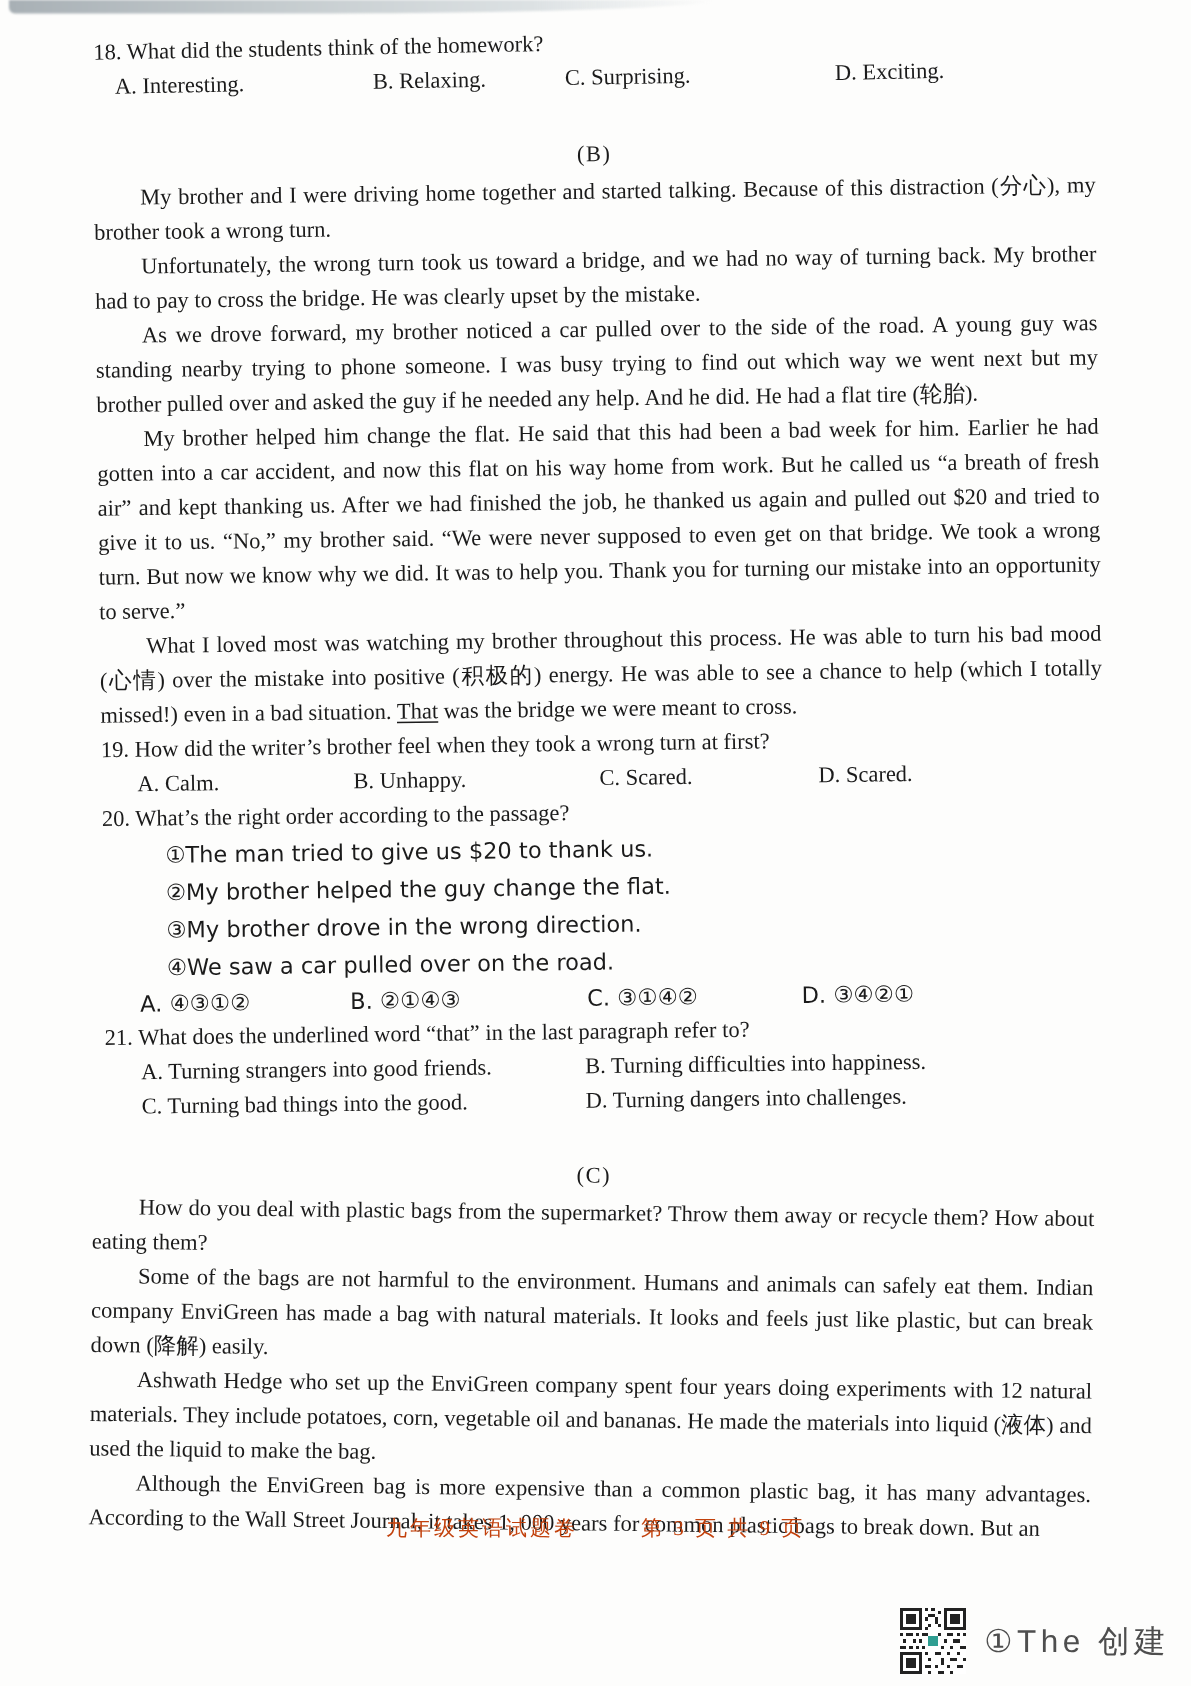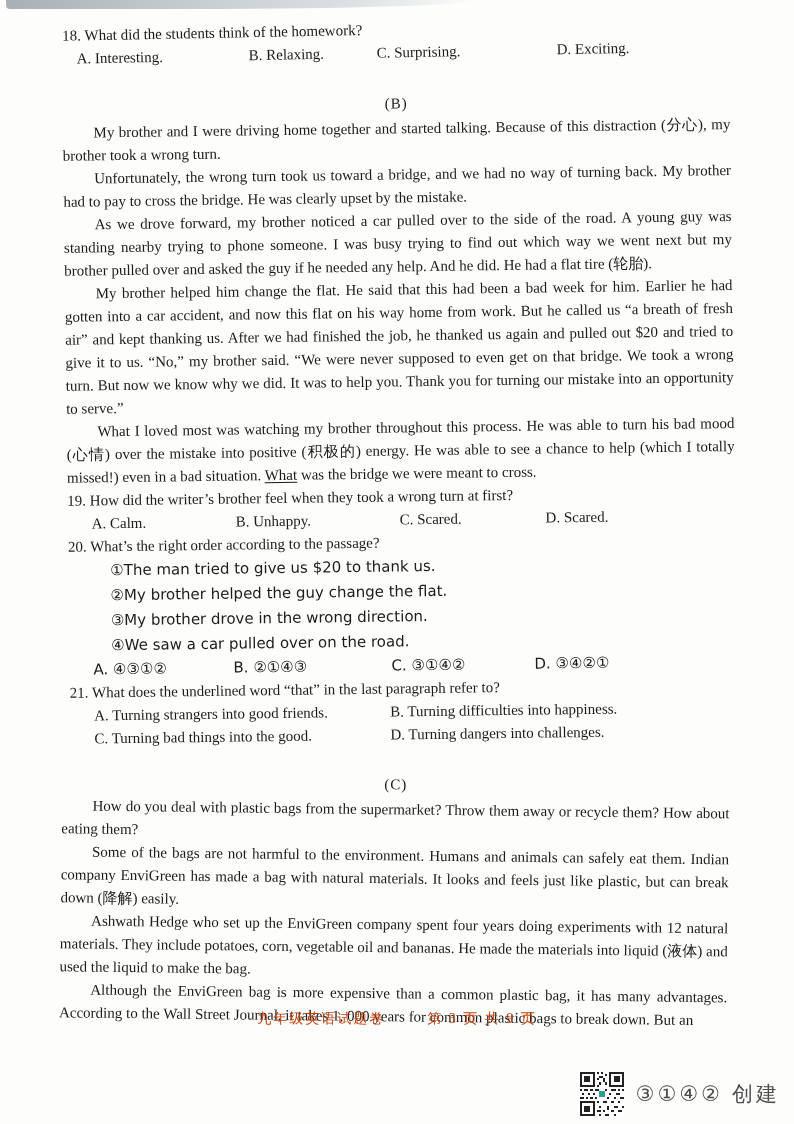--- a/index.html
+++ b/index.html
@@ -77,21 +77,21 @@
       </div>
       <div class="gap-md"></div>
     </section>
 
     <section class="tilt-b">
       <p class="sec-label">(B)</p>
       <p class="para">My brother and I were driving home together and started talking. Because of this distraction (分心), my brother took a wrong turn.</p>
       <p class="para">Unfortunately, the wrong turn took us toward a bridge, and we had no way of turning back. My brother had to pay to cross the bridge. He was clearly upset by the mistake.</p>
       <p class="para">As we drove forward, my brother noticed a car pulled over to the side of the road. A young guy was standing nearby trying to phone someone. I was busy trying to find out which way we went next but my brother pulled over and asked the guy if he needed any help. And he did. He had a flat tire (轮胎).</p>
       <p class="para">My brother helped him change the flat. He said that this had been a bad week for him. Earlier he had gotten into a car accident, and now this flat on his way home from work. But he called us “a breath of fresh air” and kept thanking us. After we had finished the job, he thanked us again and pulled out $20 and tried to give it to us. “No,” my brother said. “We were never supposed to even get on that bridge. We took a wrong turn. But now we know why we did. It was to help you. Thank you for turning our mistake into an opportunity to serve.”</p>
-      <p class="para"><span>What I loved most was watching my brother throughout this process. He was able to turn his bad mood (心情) over the mistake into positive (积极的) energy. He was able to see a chance to help (which I totally missed!) even in a bad situation. </span><span class="u">What</span><span> was the bridge we were meant to cross.</span></p>
+      <p class="para"><span>What I loved most was watching my brother throughout this process. He was able to turn his bad mood (心情) over the mistake into positive (积极的) energy. He was able to see a chance to help (which I totally missed!) even in a bad situation. </span><span class="u">That</span><span> was the bridge we were meant to cross.</span></p>
 
       <p class="stem">19. How did the writer’s brother feel when they took a wrong turn at first?</p>
       <div class="opt-row row19">
         <span class="opt o1">A. Calm.</span>
         <span class="opt o2">B. Unhappy.</span>
         <span class="opt o3">C. Scared.</span>
         <span class="opt o4">D. Scared.</span>
       </div>
 
       <p class="stem">20. What’s the right order according to the passage?</p>
@@ -147,15 +147,15 @@
           <path d="M1 15h5v5H1z"></path>
       </g>
       <g fill="#222222">
         <path d="M2 2h3v3H2z"></path>
           <path d="M16 2h3v3h-3z"></path>
           <path d="M2 16h3v3H2z"></path>
         <path d="M8 0h1v1H8zM10 0h1v1h-1zM12 1h1v1h-1zM9 2h2v1H9zM8 3h1v1H8zM11 3h1v2h-1zM9 5h1v1H9zM12 5h1v1h-1zM8 6h1v1H8zM0 8h1v1H0zM2 8h2v1H2zM5 8h1v1H5zM7 8h2v1H7zM12 8h1v1h-1zM15 8h2v1h-2zM18 8h1v1h-1zM20 8h1v1h-1zM1 10h1v1H1zM4 10h1v1H4zM6 10h1v1H6zM14 10h1v1h-1zM17 10h2v1h-2zM0 12h2v1H0zM3 12h1v1H3zM5 12h1v1H5zM7 12h1v1H7zM13 12h1v1h-1zM16 12h1v1h-1zM19 12h2v1h-2zM8 14h1v1H8zM11 14h2v1h-2zM15 14h1v1h-1zM18 14h1v1h-1zM9 16h1v1H9zM13 16h1v2h-1zM16 16h2v1h-2zM20 16h1v1h-1zM8 18h2v1H8zM11 18h1v1h-1zM15 18h1v1h-1zM18 18h2v1h-2zM9 20h1v1H9zM12 20h2v1h-2zM16 20h1v1h-1z"></path>
       </g>
       <rect x="9" y="9" width="3" height="3" fill="#2f9e92"></rect>
     </svg>
-    <span class="caption">③①④② 创建</span>
+    <span class="caption">①The 创建</span>
   </div>
 </div>
 
 </body></html>

